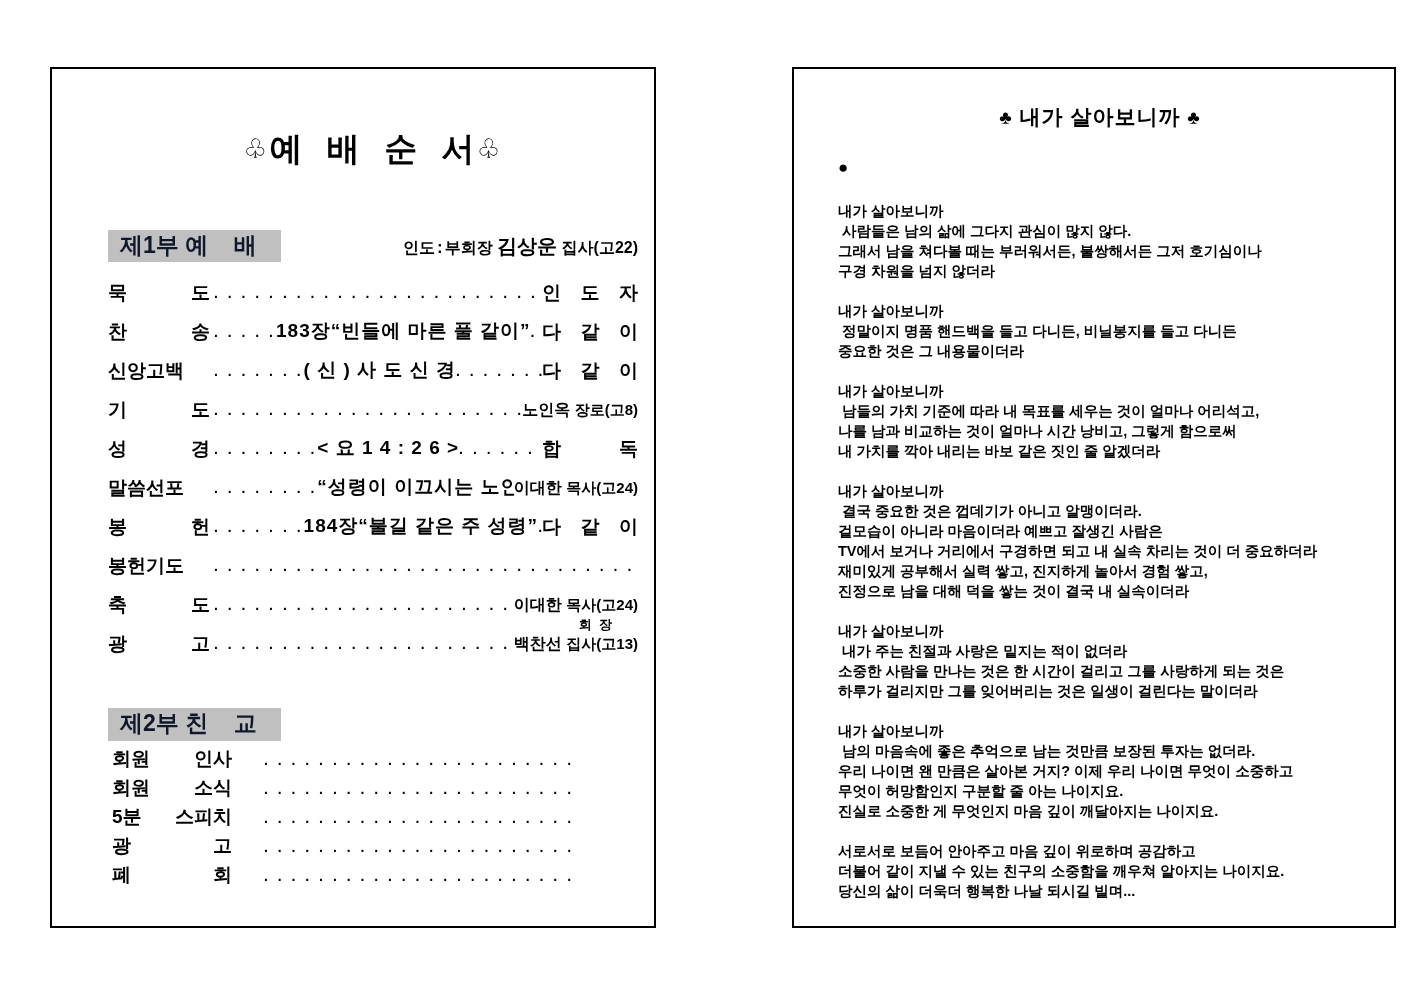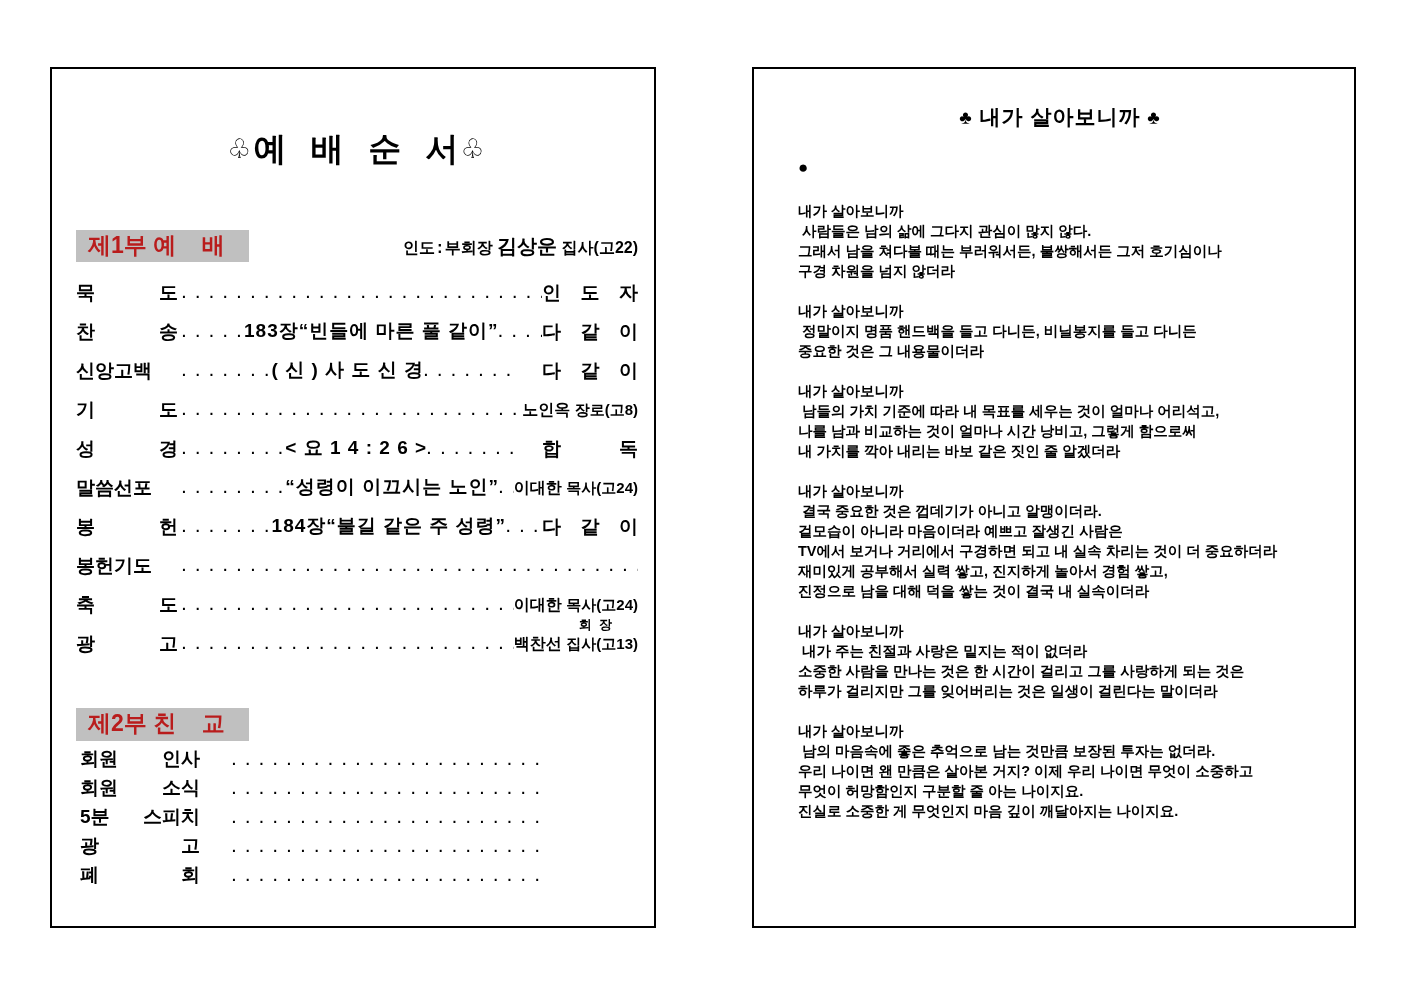--- a/index.html
+++ b/index.html
@@ -6,34 +6,34 @@
   body{
     width:1403px;height:992px;background:#ffffff;position:relative;
     font-family:"Liberation Sans","DejaVu Sans",sans-serif;
     color:#000;overflow:hidden;
   }
   .page{
     position:absolute;top:67px;height:861px;background:#fff;
     border:2px solid #000;box-sizing:border-box;overflow:hidden;
   }
   .page-left{left:50px;width:606px;}
-  .page-right{left:752px;width:604px;}
+  .page-right{left:792px;width:604px;}
 
   
-  .lp-inner{padding:40px 16px 0 24px;}
+  .lp-inner{padding:40px 16px 0 16px;margin-left:40px;}
   .lp-title{
     text-align:center;margin-top:18px;font-weight:bold;font-size:33px;
     white-space:pre;letter-spacing:2px;
   }
   .lp-title .club{font-size:27px;font-weight:bold;position:relative;top:-2px;}
   .sec-head-row{
     margin-top:58px;display:flex;justify-content:space-between;align-items:flex-end;
   }
   .sec-badge{
-    display:inline-block;background:#c0c0c0;color:#b91c1c;font-weight:bold;
+    display:inline-block;background:#c0c0c0;color:#0f172a;font-weight:bold;
     font-size:23px;padding:3px 24px 4px 12px;white-space:pre;line-height:1.1;
   }
   .leader-line{white-space:nowrap;padding-bottom:2px;}
   .leader-note{font-size:16px;font-weight:bold;font-family:Liberation Mono, monospace;}
   .leader-name{font-size:20px;font-weight:bold;}
   .leader-suffix{font-size:16px;font-weight:bold;}
 
   .srows{margin-top:4px;}
   .srow{display:flex;align-items:flex-end;height:39px;}
   .srow .jlabel{
@@ -233,16 +233,19 @@
 진정으로 남을 대해 덕을 쌓는 것이 결국 내 실속이더라</div>
       <div class="stanza">내가 살아보니까
  내가 주는 친절과 사랑은 밑지는 적이 없더라
 소중한 사람을 만나는 것은 한 시간이 걸리고 그를 사랑하게 되는 것은
 하루가 걸리지만 그를 잊어버리는 것은 일생이 걸린다는 말이더라</div>
       <div class="stanza">내가 살아보니까
  남의 마음속에 좋은 추억으로 남는 것만큼 보장된 투자는 없더라.
 우리 나이면 왠 만큼은 살아본 거지? 이제 우리 나이면 무엇이 소중하고
 무엇이 허망함인지 구분할 줄 아는 나이지요.
 진실로 소중한 게 무엇인지 마음 깊이 깨달아지는 나이지요.</div>
+      <div class="stanza">서로서로 보듬어 안아주고 마음 깊이 위로하며 공감하고
+더불어 같이 지낼 수 있는 친구의 소중함을 깨우쳐 알아지는 나이지요.
+당신의 삶이 더욱더 행복한 나날 되시길 빌며...</div>
     </div>
 
   </div>
 </div>
 
 </body></html>

